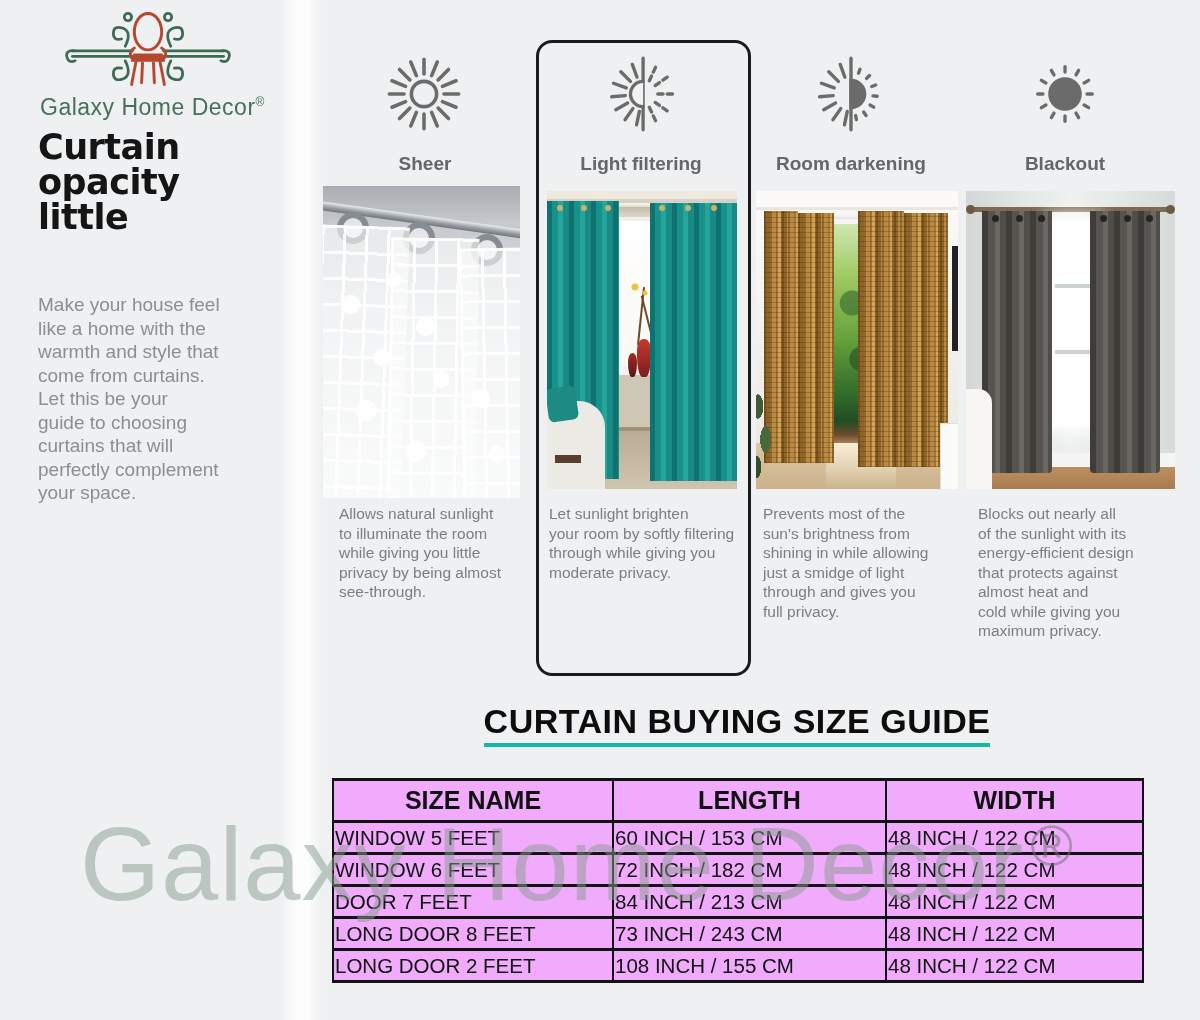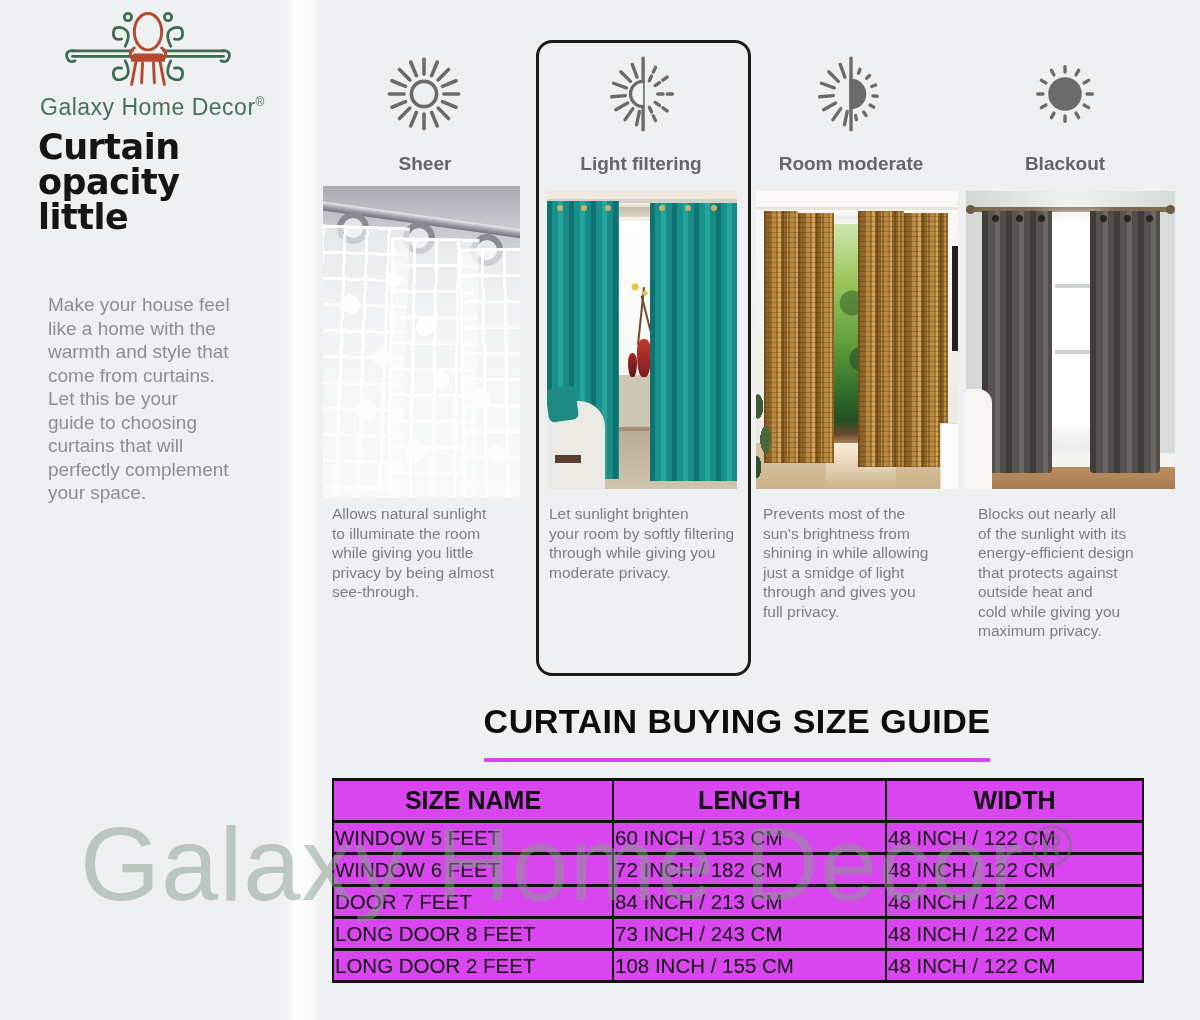--- a/index.html
+++ b/index.html
@@ -9,21 +9,21 @@
   
   .seam{position:absolute;left:282px;top:0;width:40px;height:1020px;
         background:linear-gradient(90deg,rgba(255,255,255,0),#fdfdfe 35%,#fdfdfe 65%,rgba(255,255,255,0));}
 
   
   .logo-wrap{position:absolute;left:40px;top:8px;width:215px;text-align:center;}
   .logo-text{font-size:23px;color:#47705a;letter-spacing:.5px;white-space:nowrap;}
   .logo-text sup{font-size:12px;}
   .opacity-heading{position:absolute;left:38px;top:130px;font-family:"DejaVu Sans",sans-serif;
         font-weight:800;font-size:35px;line-height:35px;color:#151515;letter-spacing:-.5px;white-space:pre-line;}
-  .intro{position:absolute;left:48px;top:293px;width:225px;font-size:19px;line-height:23.5px;
+  .intro{position:absolute;left:38px;top:293px;width:225px;font-size:19px;line-height:23.5px;
         color:#8b8f93;white-space:pre-line;}
 
   
   .cat-icon{position:absolute;top:52px;width:84px;height:84px;}
   .cat-label{position:absolute;top:153px;width:210px;text-align:center;font-size:19px;
         font-weight:bold;color:#63666a;}
   .cat-desc{position:absolute;top:504px;font-size:15.5px;line-height:19.5px;color:#7b7f83;white-space:pre-line;}
   .highlight-box{position:absolute;left:536px;top:40px;width:209px;height:630px;
         border:3px solid #1b1b1b;border-radius:16px;}
 
@@ -111,25 +111,25 @@
   .bo-base{left:0;top:262px;width:100%;height:14px;background:#f4f4f2;}
   .bo-floor{left:0;top:276px;width:100%;height:22px;background:linear-gradient(180deg,#bb8f60,#a87c4e);}
   .gray-curtain{background:repeating-linear-gradient(90deg,#3f3d3a 0 6px,#565350 6px 13px,#6b6762 13px 18px,#514e4a 18px 24px);
         border-radius:0 0 4px 4px;}
   .bo-chair{left:0;top:198px;width:26px;height:100px;background:#f7f6f3;border-radius:0 14px 0 0;}
   .dark-grommet{width:7px;height:7px;border-radius:50%;background:#26241f;top:24px;}
 
   
   .sg-title{position:absolute;left:332px;top:702px;width:810px;text-align:center;
         font-size:34px;font-weight:bold;color:#0d0d0d;letter-spacing:.5px;}
-  .sg-title span{border-bottom:4px solid #d946ef;padding-bottom:18px;}
+  .sg-title span{border-bottom:4px solid #14b8a6;padding-bottom:3px;}
   .sg-table{position:absolute;left:332px;top:778px;border-collapse:collapse;z-index:10;}
   .sg-table th,.sg-table td{border-left:2px solid #121212;border-right:2px solid #121212;
         border-top:3px solid #121212;border-bottom:3px solid #121212;
-        background:#d946ef;color:#111;}
+        background:#f0abfc;color:#111;}
   .sg-table th{height:37px;font-size:25px;font-weight:bold;}
   .sg-table td{height:27px;font-size:20.5px;font-weight:500;}
 
   .watermark{position:absolute;left:80px;top:806px;z-index:50;pointer-events:none;white-space:nowrap;
         font-size:103px;color:rgba(136,156,142,.5);letter-spacing:1px;}
   .watermark .reg{font-size:58px;color:rgba(110,116,112,.55);position:relative;top:-34px;margin-left:6px;}
 </style>
 </head>
 <body>
 
@@ -267,21 +267,21 @@
       <line x1="40" y1="14" x2="40" y2="19" transform="rotate(210 40 40)"></line>
       <line x1="40" y1="14" x2="40" y2="19" transform="rotate(240 40 40)"></line>
       <line x1="40" y1="14" x2="40" y2="19" transform="rotate(270 40 40)"></line>
       <line x1="40" y1="14" x2="40" y2="19" transform="rotate(300 40 40)"></line>
       <line x1="40" y1="14" x2="40" y2="19" transform="rotate(330 40 40)"></line>
     </g>
   </svg>
 
   <div class="cat-label" style="left:320px">Sheer</div>
   <div class="cat-label" style="left:536px">Light filtering</div>
-  <div class="cat-label" style="left:746px">Room moderate</div>
+  <div class="cat-label" style="left:746px">Room darkening</div>
   <div class="cat-label" style="left:960px">Blackout</div>
 
   <div class="photo ph-sheer">
     <div class="sheer-rod"></div>
     <div class="grommet" style="left:14px;top:26px"></div>
     <div class="grommet" style="left:80px;top:36px"></div>
     <div class="grommet" style="left:148px;top:48px"></div>
     <div class="lace" style="left:-6px;top:40px;width:88px;height:275px;transform:rotate(2deg)"></div>
     <div class="lace" style="left:66px;top:52px;width:88px;height:262px;transform:rotate(1deg)"></div>
     <div class="lace" style="left:138px;top:62px;width:70px;height:252px;transform:rotate(-1deg)"></div>
@@ -343,40 +343,40 @@
     <div class="gray-curtain" style="left:124px;top:20px;width:70px;height:262px"></div>
     <div class="dark-grommet" style="left:26px"></div>
     <div class="dark-grommet" style="left:50px"></div>
     <div class="dark-grommet" style="left:72px"></div>
     <div class="dark-grommet" style="left:134px"></div>
     <div class="dark-grommet" style="left:158px"></div>
     <div class="dark-grommet" style="left:180px"></div>
     <div class="bo-chair"></div>
   </div>
 
-  <div class="cat-desc" style="left:332px;width:190px">Allows natural sunlight
+  <div class="cat-desc" style="left:339px;width:190px">Allows natural sunlight
 to illuminate the room
 while giving you little
 privacy by being almost
 see-through.</div>
   <div class="cat-desc" style="left:549px;width:192px">Let sunlight brighten
 your room by softly filtering
 through while giving you
 moderate privacy.</div>
   <div class="cat-desc" style="left:763px;width:190px">Prevents most of the
 sun's brightness from
 shining in while allowing
 just a smidge of light
 through and gives you
 full privacy.</div>
   <div class="cat-desc" style="left:978px;width:190px">Blocks out nearly all
 of the sunlight with its
 energy-efficient design
 that protects against
-outside heat and
+almost heat and
 cold while giving you
 maximum privacy.</div>
 
   <div class="sg-title">
     <span>CURTAIN BUYING SIZE GUIDE</span>
   </div>
 
   <table class="sg-table">
     <colgroup>
         <col style="width:280px">

